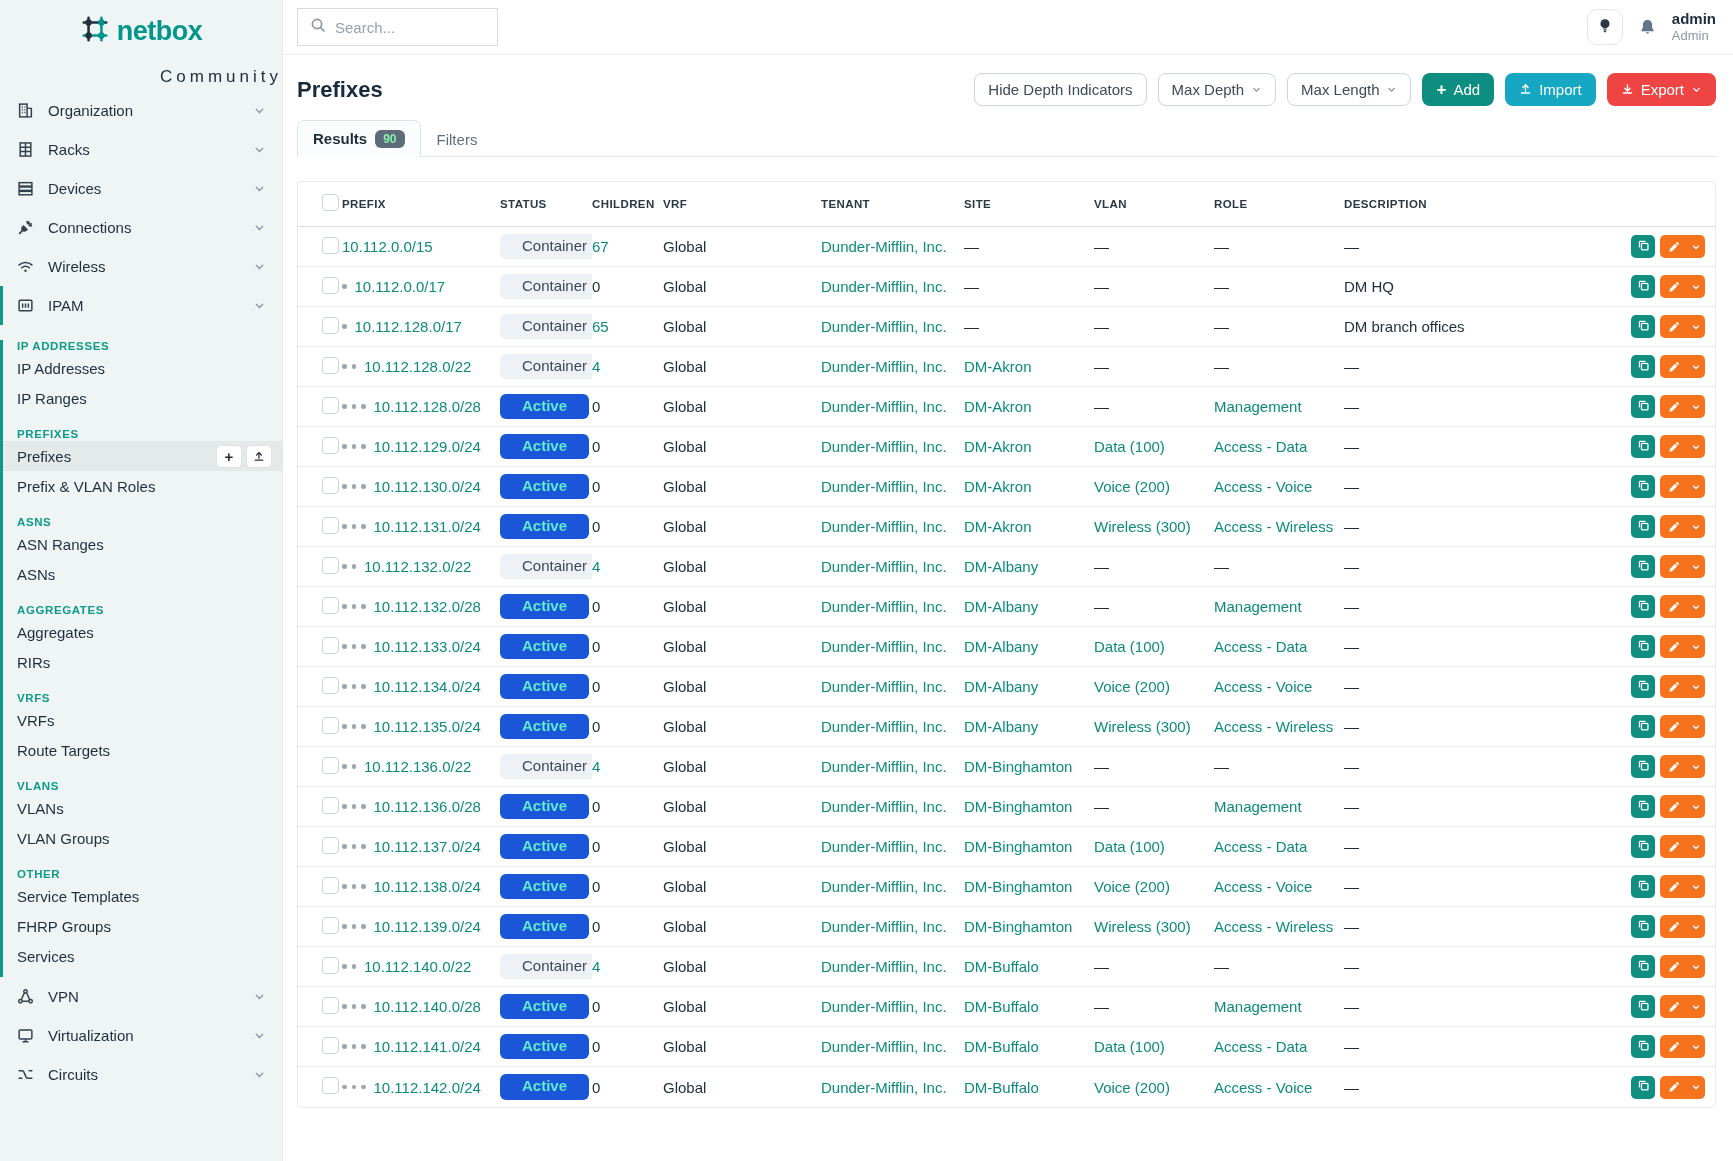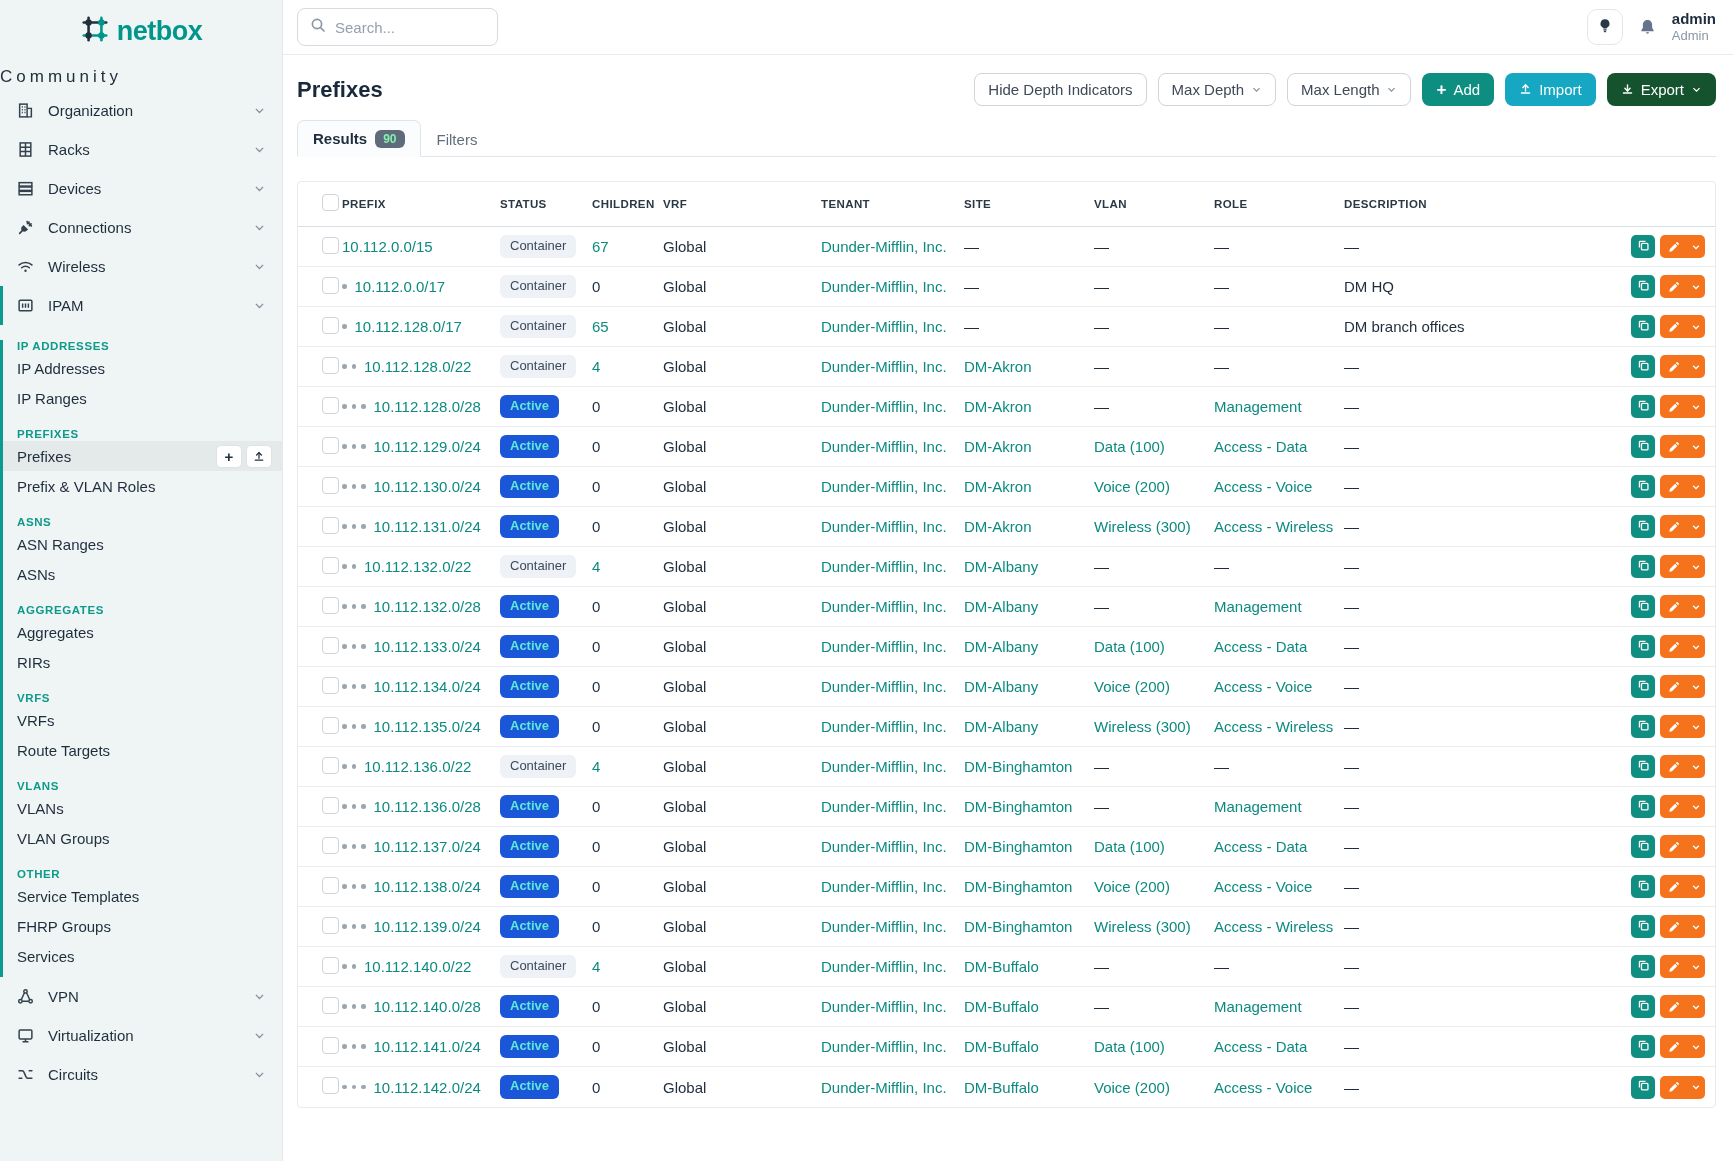--- a/index.html
+++ b/index.html
@@ -2,60 +2,60 @@
 <html><head>
 <meta charset="utf-8">
 <style>
   * { margin:0; padding:0; box-sizing:border-box; }
   html,body { width:1733px; height:1161px; overflow:hidden; }
   body { font-family:"Liberation Sans","DejaVu Sans",sans-serif; background:#fff; color:#1f2d3d; }
   .app { display:flex; width:100%; height:100%; }
 
   
   .sidebar { width:283px; min-width:283px; height:100%; background:#eff5f4; border-right:1px solid #e3e9e8; overflow:hidden; }
-  .brand { padding:14px 0 4px; text-align:left; cursor:pointer; }
+  .brand { padding:14px 0 4px; text-align:right; cursor:pointer; }
   .brand-line { display:flex; align-items:center; justify-content:center; gap:7px; }
   .brand-name { font-size:27px; font-weight:700; color:#00968b; letter-spacing:-0.5px; }
   .brand-tag { margin-top:19px; font-size:17px; letter-spacing:4px; color:#22303e; font-weight:500; }
   .nav-item { display:flex; align-items:center; height:39px; padding:0 16px; font-size:15px; color:#1f2d3d; cursor:pointer; }
   .nav-item.open { border-left:3px solid #0c9a8d; padding-left:13px; }
   .nav-item .icn { width:19px; display:inline-flex; justify-content:center; color:#33414f; }
   .nav-item .nav-label { flex:1; margin-left:13px; }
   .nav-item .chev { color:#85929f; width:14px; }
   .ipam-sub { border-left:3px solid #0c9a8d; padding-bottom:6px; }
   .sub-heading { margin:15px 0 1px; padding-left:14px; font-size:11.5px; font-weight:700; letter-spacing:.6px; color:#0e9a8b; }
   .sub-item { display:flex; align-items:center; height:30px; padding-left:14px; padding-right:10px; font-size:15px; color:#1f2d3d; cursor:pointer; }
   .sub-item .sub-label { flex:1; }
   .sub-item.active { background:#e4e9ea; }
   .mini-actions { display:flex; gap:4px; }
   .mini-btn { width:26px; height:23px; background:#fff; border:1px solid #dfe3e6; border-radius:5px; display:flex; align-items:center; justify-content:center; color:#22303e; cursor:pointer; font-size:14px; font-weight:700; }
 
   
   .main { flex:1; display:flex; flex-direction:column; min-width:0; }
   .topbar { height:55px; display:flex; align-items:center; padding:0 17px 0 14px; border-bottom:1px solid #e9edf0; background:#fff; }
-  .searchbox { width:201px; height:38px; border:1px solid #d5dbe1; border-radius:8px; display:flex; align-items:center; padding:0 12px; gap:9px; background:#fff; }
+  .searchbox { width:201px; height:38px; border:1px solid #d5dbe1; border-radius:0; display:flex; align-items:center; padding:0 12px; gap:9px; background:#fff; }
   .searchbox input { border:none; outline:none; flex:1; min-width:0; font-size:15px; color:#1f2d3d; background:transparent; font-family:inherit; }
   .searchbox input::placeholder { color:#93a0ad; }
   .topbar-right { margin-left:auto; display:flex; align-items:center; gap:15px; }
   .bulb-btn { width:36px; height:36px; background:#fff; border:1px solid #e2e7ea; border-radius:10px; display:flex; align-items:center; justify-content:center; cursor:pointer; }
   .bell-wrap { display:flex; align-items:center; cursor:pointer; }
   .user { text-align:left; line-height:1.25; }
   .user-name { font-size:15px; font-weight:700; color:#1f2d3d; }
   .user-role { font-size:13px; color:#8a97a5; }
 
   .content { flex:1; padding:0 17px 0 14px; overflow:hidden; }
   .page-head { display:flex; align-items:center; margin-top:18px; }
   .page-head h1 { font-size:22px; font-weight:700; color:#19293c; }
   .head-actions { margin-left:auto; display:flex; align-items:center; gap:11px; }
   .btn { height:33px; border-radius:8px; font-size:15px; display:inline-flex; align-items:center; gap:7px; padding:0 13px; cursor:pointer; border:1px solid transparent; font-family:inherit; }
   .btn-outline { background:#fff; border-color:#cdd4da; color:#3e4a57; }
   .btn-outline .chev-s { color:#8795a3; }
   .btn-add { background:#0e8e80; color:#fff; }
   .btn-import { background:#16a8c2; color:#fff; }
-  .btn-export { background:#14532d; color:#fff; }
+  .btn-export { background:#ef4444; color:#fff; }
   .plus-glyph { font-size:17px; font-weight:700; line-height:1; margin-top:-1px; }
 
   .tabs { display:flex; align-items:flex-end; margin-top:14px; border-bottom:1px solid #e1e6ea; }
   .tab { display:flex; align-items:center; gap:8px; height:37px; padding:0 15px; font-size:15px; color:#5f6e7e; cursor:pointer; border:1px solid transparent; border-bottom:none; border-radius:7px 7px 0 0; margin-bottom:-1px; }
   .tab.active { background:#fbfcfd; border-color:#dfe5e9; border-bottom:1px solid #fbfcfd; color:#1f2d3d; font-weight:600; }
   .tab-badge { background:#5d6b7a; color:#86efac; font-size:12px; font-weight:600; border-radius:6px; padding:2px 8px; }
 
   .toolbar { display:flex; align-items:center; margin-top:21px; }
   .quick-search { width:205px; height:38px; border:1px solid #d5dbe1; border-radius:8px; padding:0 12px; font-size:15px; color:#1f2d3d; outline:none; font-family:inherit; background:#fff; }
   .quick-search::placeholder { color:#93a0ad; }
@@ -73,21 +73,21 @@
   .trow { height:40px; border-bottom:1px solid #e9edf0; }
   .trow:last-child { border-bottom:none; }
   .cell { font-size:15px; color:#1f2d3d; white-space:nowrap; overflow:hidden; }
   .cb-cell { padding-left:24px; }
   .checkbox { width:17px; height:17px; border:1px solid #ccd4da; border-radius:4px; background:#fff; display:inline-block; cursor:pointer; }
   .link { color:#0d8a7f; cursor:pointer; text-decoration:none; }
   .prefix-cell { display:flex; align-items:center; }
   .dots { display:inline-flex; gap:5px; margin-right:8px; }
   .dots:empty { margin-right:0; }
   .dot { width:4.5px; height:4.5px; border-radius:50%; background:#9aa5ae; display:inline-block; }
-  .badge { display:inline-block; font-size:13px; border-radius:6px; padding:3px 10px 4px; line-height:1.25; }
+  .badge { display:inline-block; font-size:15px; border-radius:6px; padding:3px 22px 4px; line-height:1.25; }
   .badge-container { background:#eef1f5; color:#3d4a59; }
   .badge-active { background:#1b55d8; color:#5eead4; font-weight:600; }
   .actions-cell { display:flex; justify-content:flex-end; gap:5px; padding-right:10px; }
   .act-copy { width:24px; height:23px; background:#0f8e81; border:none; border-radius:5px; display:flex; align-items:center; justify-content:center; cursor:pointer; }
   .act-edit { height:23px; background:#f4731c; border:none; border-radius:5px; display:flex; align-items:center; cursor:pointer; padding:0; color:#fff; }
   .act-edit .pencil-part { width:27px; display:flex; justify-content:center; }
   .act-edit .chev-part { width:18px; display:flex; justify-content:center; }
 </style>
 </head>
 <body>

